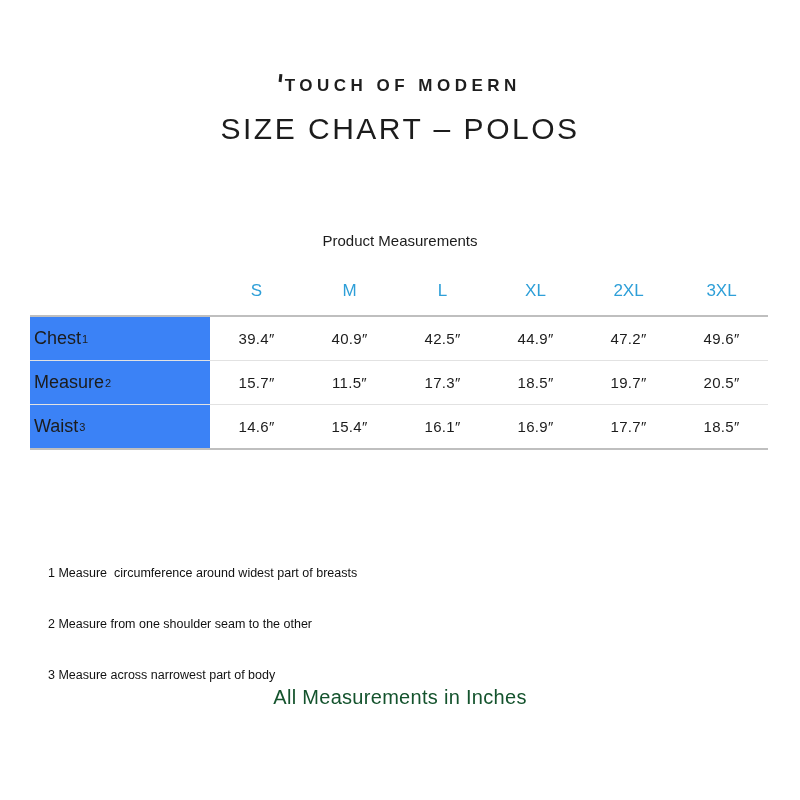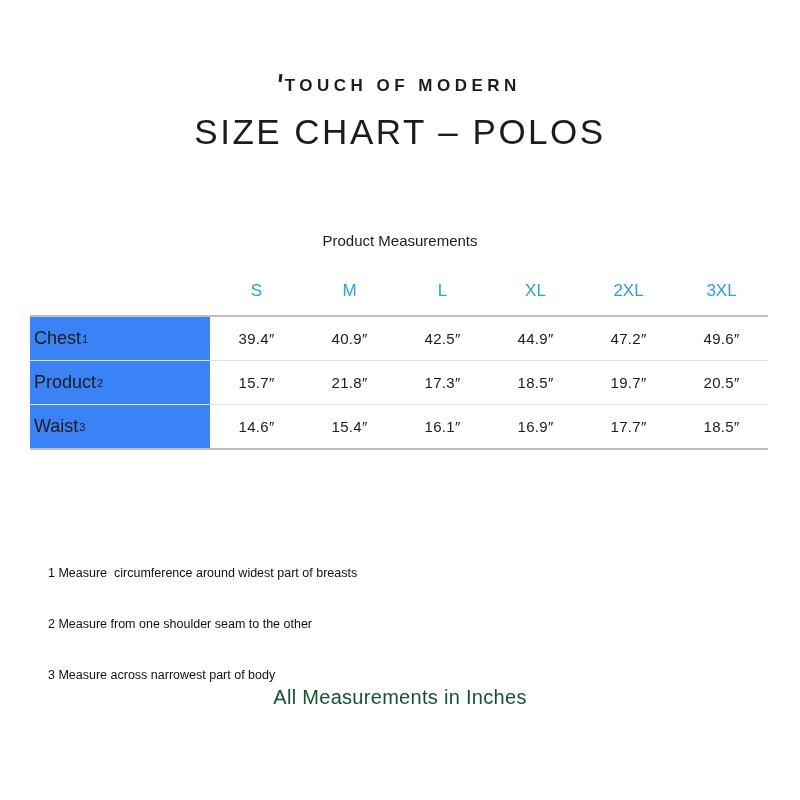--- a/index.html
+++ b/index.html
@@ -34,21 +34,21 @@
     margin-right: 3px;
     vertical-align: 9px;
   }
   .title {
     position: absolute;
     top: 112px;
     left: 0;
     width: 100%;
     margin: 0;
     text-align: center;
-    font-size: 35px;
+    font-size: 30px;
     font-weight: 400;
     letter-spacing: 2.5px;
     color: #1c1c1c;
   }
 
   
   .measure-heading {
     position: absolute;
     top: 232px;
     left: 0;
@@ -165,25 +165,25 @@
       <div class="value-cell">39.4″</div>
       <div class="value-cell">40.9″</div>
       <div class="value-cell">42.5″</div>
       <div class="value-cell">44.9″</div>
       <div class="value-cell">47.2″</div>
       <div class="value-cell">49.6″</div>
     </div>
 
     <div class="t-row inner grid">
       <div class="label-cell">
-        <span>Product</span>
+        <span>Measure</span>
           <sup>2</sup>
       </div>
       <div class="value-cell">15.7″</div>
-      <div class="value-cell">21.8″</div>
+      <div class="value-cell">11.5″</div>
       <div class="value-cell">17.3″</div>
       <div class="value-cell">18.5″</div>
       <div class="value-cell">19.7″</div>
       <div class="value-cell">20.5″</div>
     </div>
 
     <div class="t-row grid">
       <div class="label-cell">
         <span>Waist</span>
           <sup>3</sup>

